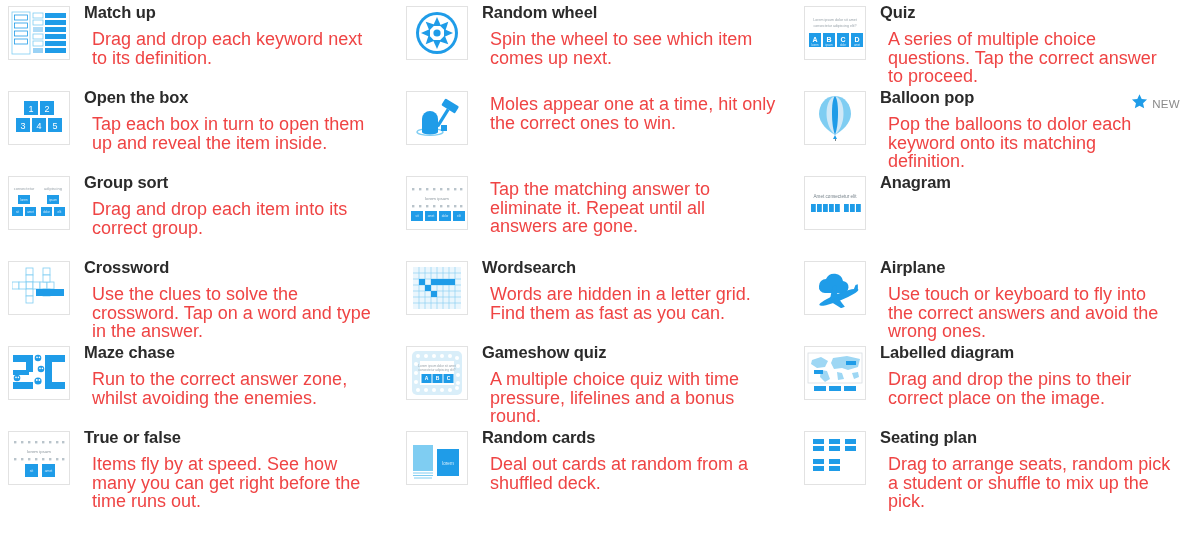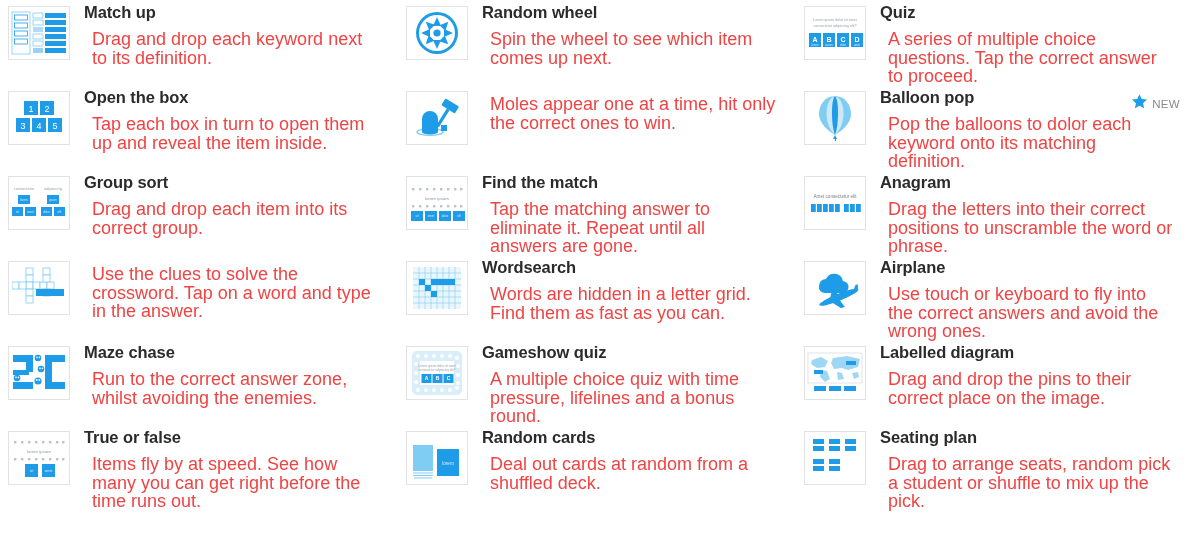--- a/index.html
+++ b/index.html
@@ -269,21 +269,20 @@
         <rect x="44" y="29" width="12" height="10" fill="#1f9ce8"></rect>
         <g fill="#cfe9fa" font-size="3" text-anchor="middle" font-family="Liberation Sans, sans-serif">
           <text x="8" y="35.2">sit</text>
             <text x="22" y="35.2">amet</text>
             <text x="36" y="35.2">dolor</text>
             <text x="50" y="35.2">elit</text>
         </g>
       </svg>
       </div>
     <div class="body">
-      <div class="title">Find the match</div>
       <div class="desc">Tap the matching answer to eliminate it. Repeat until all answers are gone.</div>
     </div>
     </div>
     <div class="card">
     <div class="thumb">
         <svg width="56" height="34" viewBox="0 0 56 34">
         <text x="28" y="12" font-size="4.6" fill="#77838b" text-anchor="middle" font-family="Liberation Sans, sans-serif">Amet consectetur elit</text>
         <g fill="#1f9ce8">
           <rect x="4" y="18" width="4.8" height="8"></rect>
             <rect x="10" y="18" width="4.8" height="8"></rect>
@@ -291,21 +290,20 @@
             <rect x="22" y="18" width="4.8" height="8"></rect>
           <rect x="28" y="18" width="4.8" height="8"></rect>
           <rect x="37" y="18" width="4.8" height="8"></rect>
             <rect x="43" y="18" width="4.8" height="8"></rect>
           <rect x="49" y="18" width="4.8" height="8"></rect>
         </g>
       </svg>
       </div>
     <div class="body">
       <div class="title">Anagram</div>
-      <div class="desc">Drag the letters into their correct positions to unscramble the word or phrase.</div>
     </div>
     </div>
     <div class="card">
     <div class="thumb">
         <svg width="54" height="44" viewBox="0 0 54 44">
         <g fill="#fff" stroke="#7fcdf2" stroke-width="0.8">
           <rect x="14" y="2" width="7" height="7"></rect>
             <rect x="14" y="9" width="7" height="7"></rect>
           <rect x="14" y="16" width="7" height="7"></rect>
             <rect x="14" y="23" width="7" height="7"></rect>
@@ -321,20 +319,21 @@
         </g>
         <g fill="#1f9ce8">
           <rect x="24" y="23" width="7" height="7"></rect>
             <rect x="31" y="23" width="7" height="7"></rect>
           <rect x="38" y="23" width="7" height="7"></rect>
             <rect x="45" y="23" width="7" height="7"></rect>
         </g>
       </svg>
       </div>
     <div class="body">
+      <div class="title">Crossword</div>
       <div class="desc">Use the clues to solve the crossword. Tap on a word and type in the answer.</div>
     </div>
     </div>
     <div class="card">
     <div class="thumb">
         <svg width="48" height="42" viewBox="0 0 48 42">
         <rect x="0" y="0" width="48" height="42" fill="#eaf6fd"></rect>
         <g stroke="#7fcdf2" stroke-width="0.6">
           <path d="M6 0V42M12 0V42M18 0V42M24 0V42M30 0V42M36 0V42M42 0V42"></path>
           <path d="M0 6H48M0 12H48M0 18H48M0 24H48M0 30H48M0 36H48"></path>

